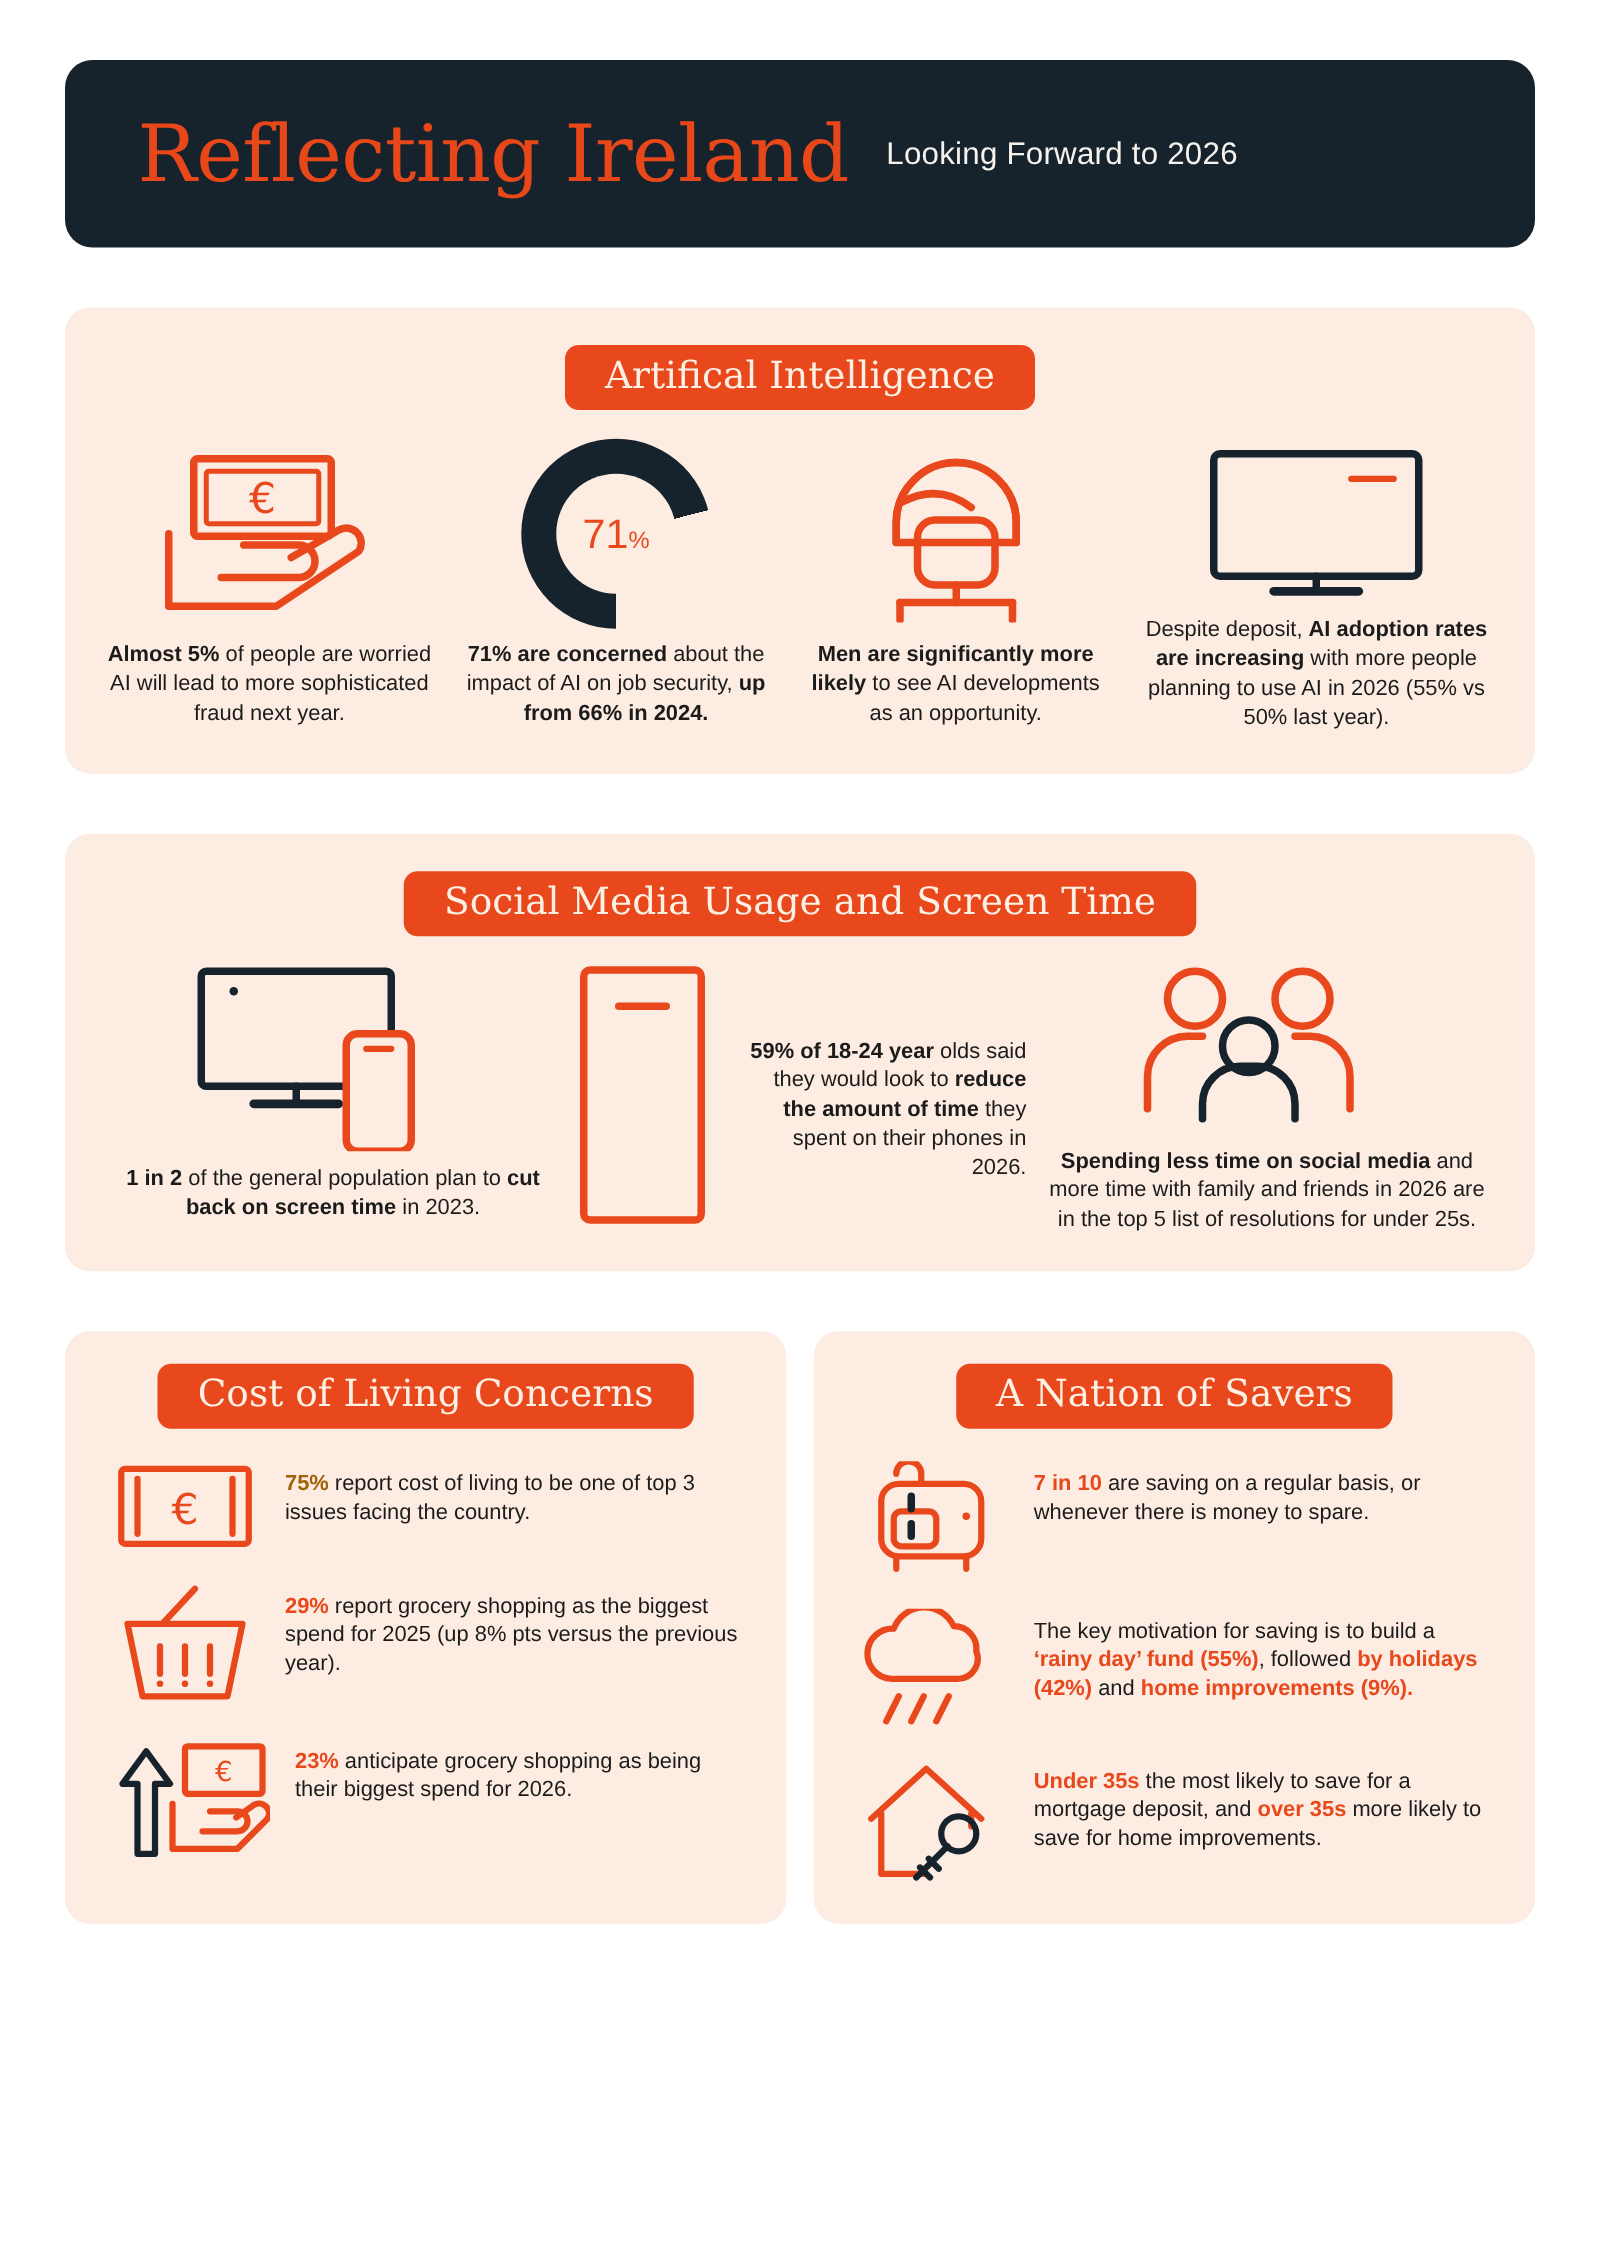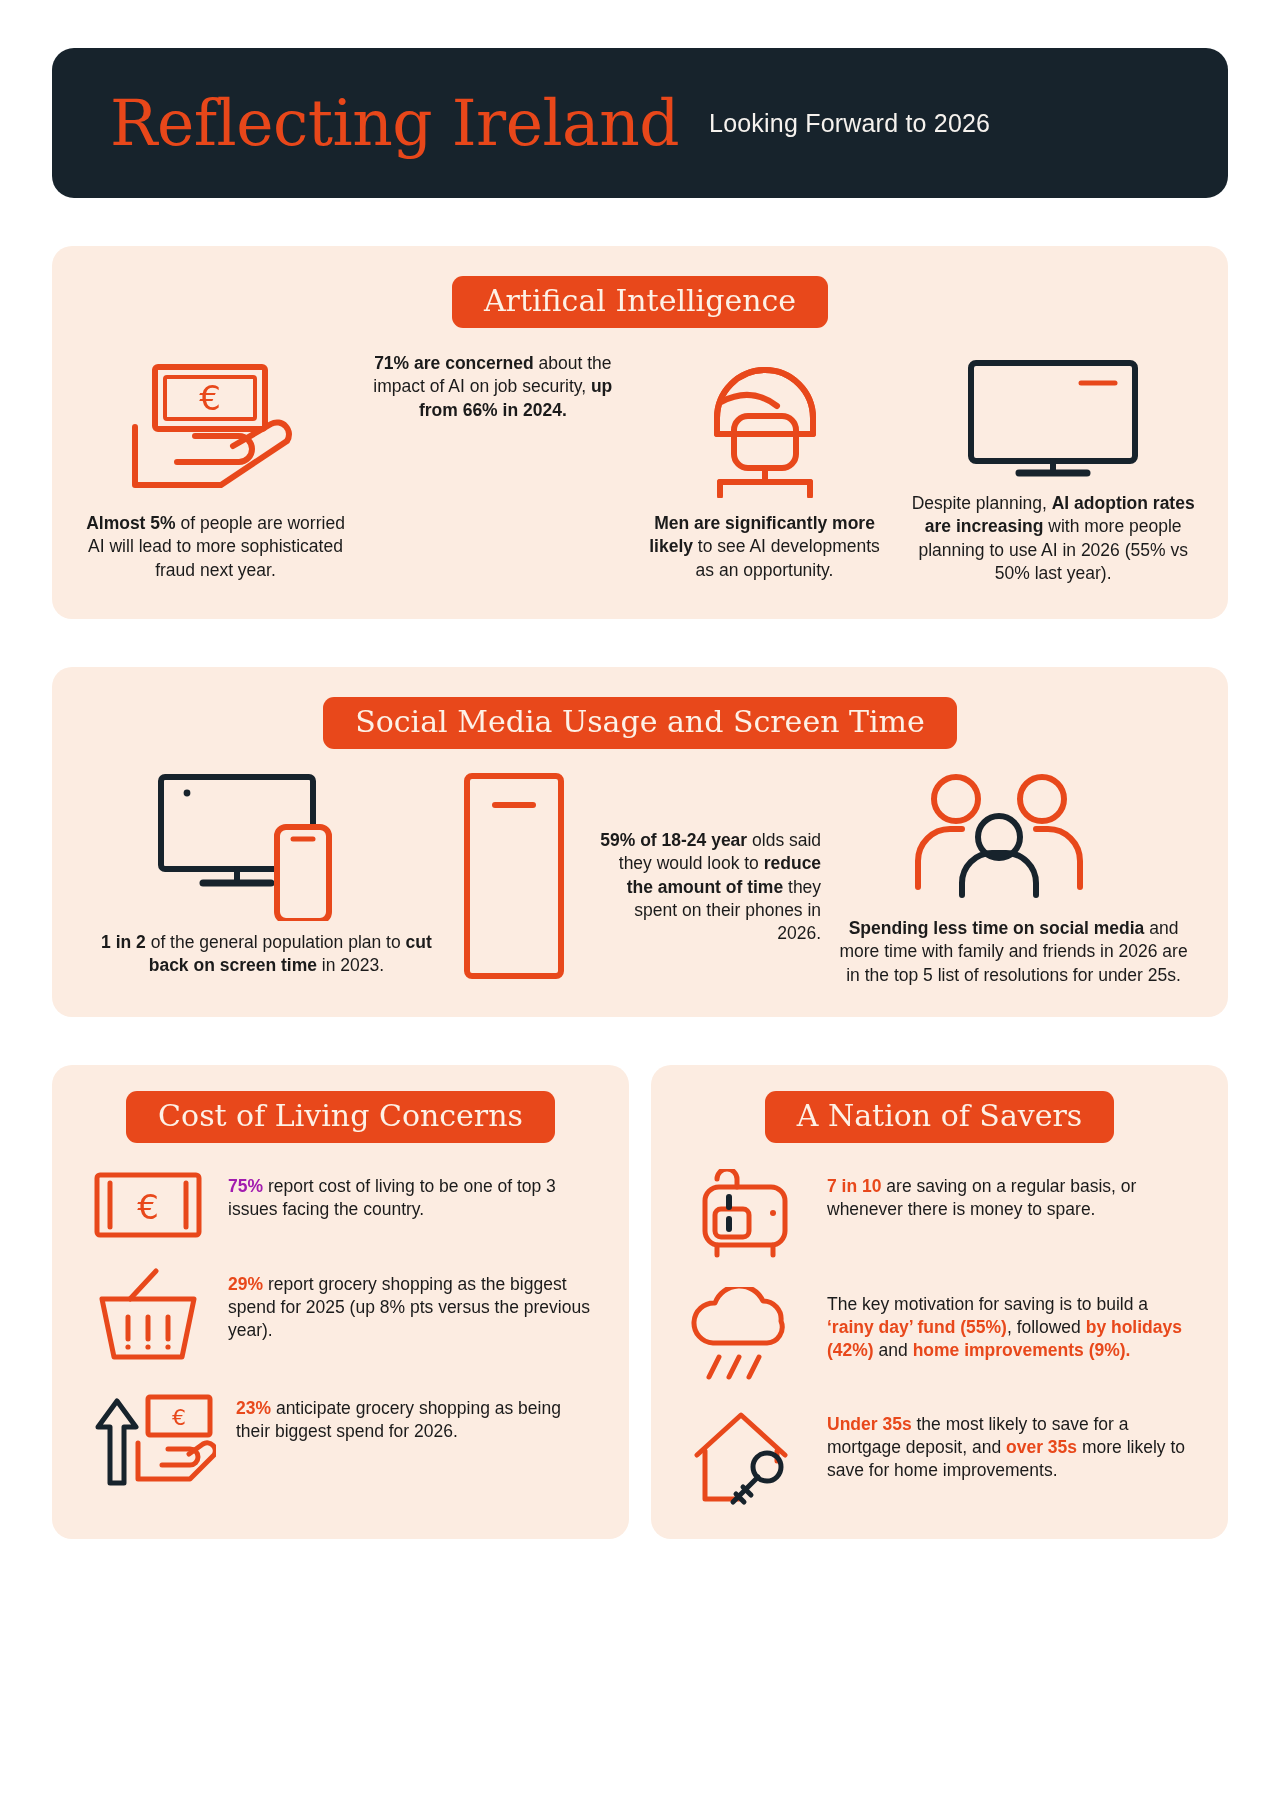--- a/index.html
+++ b/index.html
@@ -149,20 +149,25 @@
             <rect x="44" y="20" width="90" height="42" rx="2" stroke-width="4"></rect>
             <text x="89" y="53" font-size="34" font-family="DejaVu Sans, sans-serif" fill="#e8481b" stroke="none" text-anchor="middle">€</text>
             <path d="M14 70 v58 h86 l66 -44 a12 12 0 0 0 -16 -17 l-38 22"></path>
             <path d="M56 105 h62 a13 13 0 0 0 0 -26 h-44"></path>
           </svg>
         </div>
         <div class="cap"><span style="font-weight: 700;">Almost 5%</span><span> of people are worried AI will lead to more sophisticated fraud next year.</span></div>
       </div>
 
       <div class="cell ai-c2">
+        <div class="art">
+          <div class="donut" style="background: conic-gradient(from 180deg, rgb(23, 35, 44) 0turn, rgb(23, 35, 44) 0.71turn, rgb(252, 236, 225) 0.71turn, rgb(252, 236, 225) 1turn);">
+            <div class="donut-label">71<small>%</small></div>
+          </div>
+        </div>
         <div class="cap"><span style="font-weight: 700;">71% are concerned</span><span> about the impact of AI on job security, </span><span style="font-weight: 700;">up from 66% in 2024.</span></div>
       </div>
 
       <div class="cell ai-c3">
         <div class="art">
           <svg width="150" height="142" viewBox="0 0 150 142" fill="none" stroke="#e8481b" stroke-width="6" stroke-linecap="round" stroke-linejoin="round">
             <path d="M27 62 a48 48 0 0 1 96 0 v16 h-96 z"></path>
             <path d="M27 78 v-16 a48 48 0 0 1 96 0 v16"></path>
             <rect x="44" y="60" width="62" height="52" rx="14"></rect>
             <path d="M31 46 q30 -16 56 4"></path>
@@ -177,21 +182,21 @@
 
       <div class="cell ai-c4">
         <div class="art">
           <svg width="180" height="120" viewBox="0 0 180 120" fill="none" stroke="#17232c" stroke-width="6" stroke-linecap="round" stroke-linejoin="round">
             <rect x="8" y="6" width="164" height="98" rx="5"></rect>
             <path d="M90 104 v10"></path>
             <path d="M56 116 h68" stroke-width="7"></path>
             <path d="M118 26 h34" stroke="#e8481b" stroke-width="5"></path>
           </svg>
         </div>
-        <div class="cap"><span>Despite planning, </span><span style="font-weight: 700;">AI adoption rates are increasing</span><span> with more people planning to use AI in 2026 (55% vs 50% last year).</span></div>
+        <div class="cap"><span>Despite deposit, </span><span style="font-weight: 700;">AI adoption rates are increasing</span><span> with more people planning to use AI in 2026 (55% vs 50% last year).</span></div>
       </div>
 
     </div>
   </div>
 
   <div class="panel panel-sm">
     <div class="title-wrap">
       <div class="panel-title">Social Media Usage and Screen Time</div>
     </div>
 
@@ -247,21 +252,21 @@
 
       <div class="item">
         <div class="art">
           <svg width="112" height="72" viewBox="0 0 112 72" fill="none" stroke="#e8481b" stroke-width="5" stroke-linecap="round" stroke-linejoin="round">
             <rect x="5" y="6" width="102" height="60" rx="3"></rect>
             <path d="M18 14 v44"></path>
             <path d="M94 14 v44"></path>
             <text x="56" y="50" font-size="34" font-family="DejaVu Sans, sans-serif" fill="#e8481b" stroke="none" text-anchor="middle">€</text>
           </svg>
         </div>
-        <div class="cap"><span style="font-weight: 700; color: #a21caf;">75%</span><span> report cost of living to be one of top 3 issues facing the country.</span></div>
+        <div class="cap"><span style="font-weight: 700; color: #a16207;">75%</span><span> report cost of living to be one of top 3 issues facing the country.</span></div>
       </div>
 
       <div class="item">
         <div class="art">
           <svg width="116" height="98" viewBox="0 0 116 98" fill="none" stroke="#e8481b" stroke-width="5" stroke-linecap="round" stroke-linejoin="round">
             <path d="M40 32 L66 4"></path>
             <path d="M12 32 h92 l-12 58 h-68 z"></path>
             <path d="M38 50 v22"></path>
             <circle cx="38" cy="80" r="2.6" fill="#e8481b" stroke="none"></circle>
             <path d="M58 50 v22"></path>

